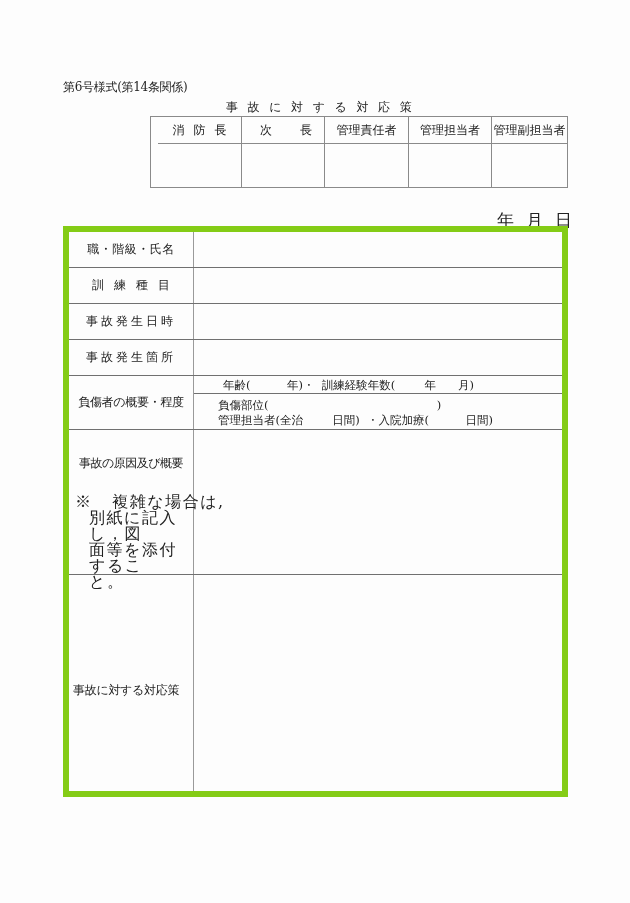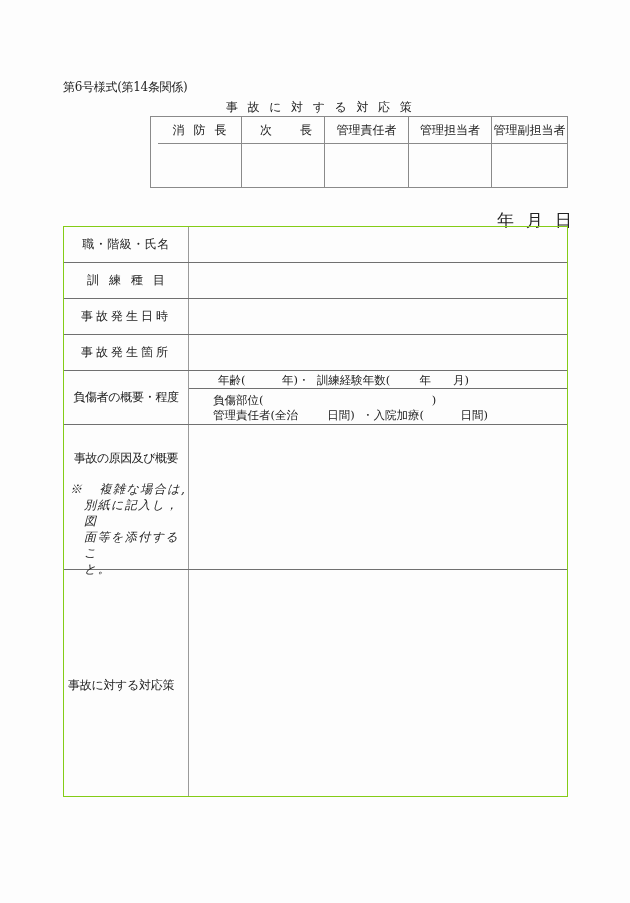--- a/index.html
+++ b/index.html
@@ -34,21 +34,21 @@
     .approval .cell.sign { border-bottom: none; }
     .sp-wide { letter-spacing: 9px; padding-left: 9px; }
     .sp-jichou { justify-content: space-between !important; padding: 0 12px 0 18px; }
 
     .date { left: 497px; top: 209px; font-size: 17px; white-space: nowrap; }
     .date span { display: inline-block; margin-right: 12px; }
 
     
     .main {
       left: 63px; top: 226px; width: 505px; height: 571px;
-      border: 1px solid #84cc16; box-sizing: border-box;
+      border: 6px solid #84cc16; box-sizing: border-box;
     }
     .vline { position: absolute; left: 124px; top: 0; bottom: 0; width: 1px; background: #9a9a9a; }
     .hline { position: absolute; left: 0; right: 0; height: 1px; background: #707070; }
     .hline.partial { left: 125px; }
     .label {
       position: absolute; left: 0; width: 124px;
       display: flex; align-items: center; justify-content: center;
       font-size: 12px; white-space: nowrap;
     }
     .label.spaced-1 { letter-spacing: 0.5px; }
@@ -56,22 +56,22 @@
     .label.spaced-3 { letter-spacing: 3px; }
     .inj-line {
       position: absolute; font-size: 11.5px; white-space: pre;
     }
     .cause-block {
       position: absolute; left: 0; width: 124px; top: 223px;
       font-size: 12px;
     }
     .cause-title { text-align: center; letter-spacing: -0.5px; }
     .cause-note {
-      margin-top: 14px; padding-left: 6px; line-height: 16px;
-      letter-spacing: 1.5px; font-size: 12px; font-style: italic;
+      margin-top: 22px; padding-left: 6px; line-height: 16px;
+      letter-spacing: 1.5px; font-size: 16px;
     }
     .cause-note .first { display: block; white-space: nowrap; }
     .cause-note .rest { display: block; padding-left: 14px; }
     .measure-label {
       position: absolute; left: 4px; top: 450px; font-size: 12px; letter-spacing: -0.3px; white-space: nowrap;
     }
   </style>
 </head>
 <body>
 
@@ -116,21 +116,21 @@
   <div class="label spaced-3" style="top:108px;height:35px">事故発生箇所</div>
 
   <div class="abs" style="left:125px;right:0;top:0;height:35px"></div>
   <div class="abs" style="left:125px;right:0;top:36px;height:35px"></div>
   <div class="abs" style="left:125px;right:0;top:72px;height:35px"></div>
   <div class="abs" style="left:125px;right:0;top:108px;height:35px"></div>
 
   <div class="label" style="top:144px;height:53px;letter-spacing:-0.3px">負傷者の概要・程度</div>
   <div class="inj-line" style="left:154px;top:146px">年齢(          年)・  訓練経験年数(        年      月)</div>
   <div class="inj-line" style="left:149px;top:166px">負傷部位(                                              )</div>
-  <div class="inj-line" style="left:149px;top:181px">管理責任者(全治        日間)  ・入院加療(          日間)</div>
+  <div class="inj-line" style="left:149px;top:181px">管理担当者(全治        日間)  ・入院加療(          日間)</div>
 
   <div class="cause-block">
     <div class="cause-title">事故の原因及び概要</div>
     <div class="cause-note">
       <span class="first"><span>※</span>&nbsp;&nbsp;&nbsp;<span>複雑な場合は,</span></span>
       <span class="rest">別紙に記入し，図</span>
       <span class="rest">面等を添付するこ</span>
       <span class="rest">と。</span>
     </div>
   </div>

